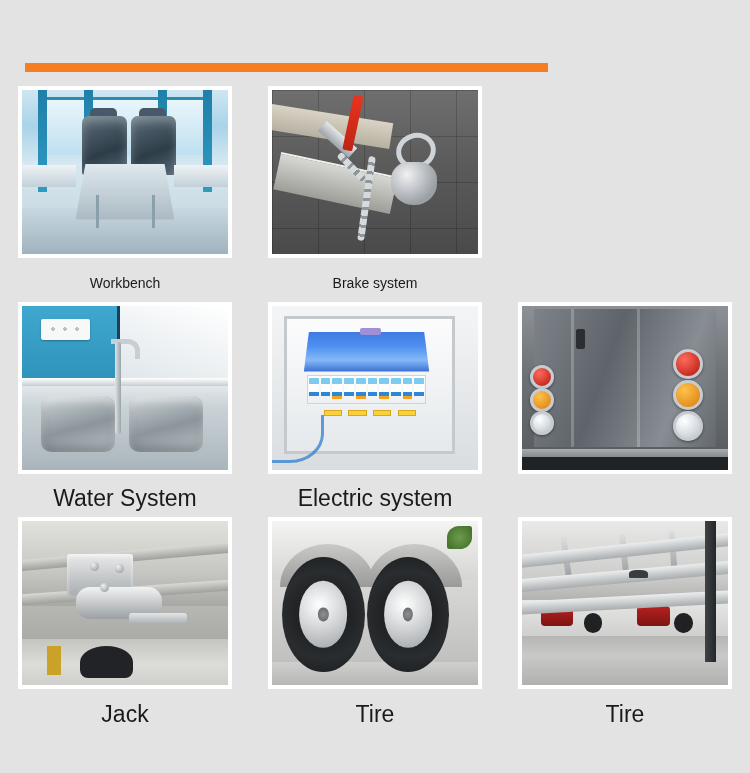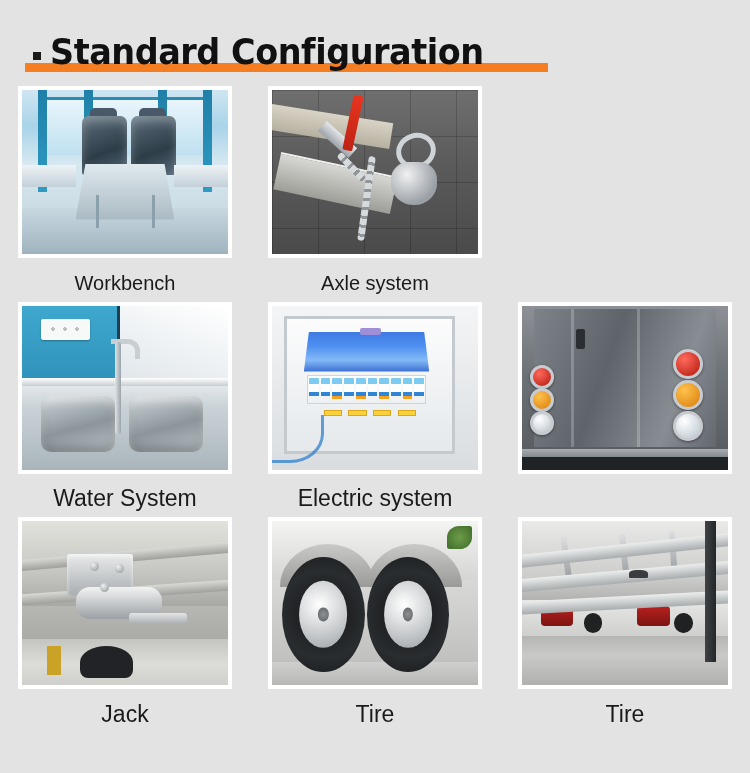--- a/index.html
+++ b/index.html
@@ -93,21 +93,21 @@
   .caption {
     font-family: "Liberation Sans", sans-serif;
     font-size: 22px;
     color: #1a1a1a;
     text-align: center;
     white-space: nowrap;
     line-height: 26px;
   }
 
   
-  .row1 .caption { margin-top: 12px; font-size: 20px; }
+  .row1 .caption { margin-top: 12px; font-size: 14px; }
   .row2 .caption { margin-top: 11px; font-size: 23px; text-align: center; }
   .row3 .caption { margin-top: 12px; font-size: 23px; }
   .row2 .cell-taillight .caption { margin-top: 5px; }
 
   .row1 { margin-bottom: 6px; }
   .row2 { margin-bottom: 6px; }
 
   
 
   
@@ -530,24 +530,20 @@
   .art-axle .ax-post {
     position: absolute; right: 6%; top: 0; width: 5%; height: 86%;
     background: linear-gradient(90deg,#3f4346,#24272a);
   }
 </style>
 </head>
 <body>
 
 <div class="title-block">
   <div class="title-underline"></div>
-  <div class="title-row">
-    <span class="title-bullet"></span>
-    <span class="title-text">Standard Configuration</span>
-  </div>
 </div>
 
 <div class="grid">
 
   <div class="grid-row row1">
 
     <div class="cell cell-workbench">
       <div class="photo-frame">
         <div class="photo art-workbench">
           <div class="wb-window"></div>
@@ -578,21 +574,21 @@
           <div class="bk-beam"></div>
           <div class="bk-drawbar"></div>
           <div class="bk-lever"></div>
           <div class="bk-handle"></div>
           <div class="bk-ring"></div>
           <div class="bk-coupler"></div>
           <div class="bk-chain c2"></div>
           <div class="bk-chain c1"></div>
         </div>
       </div>
-      <div class="caption">Axle system</div>
+      <div class="caption">Brake system</div>
     </div>
 
   </div>
 
   <div class="grid-row row2">
 
     <div class="cell cell-water">
       <div class="photo-frame">
         <div class="photo art-water">
           <div class="wt-bluewall"></div>

